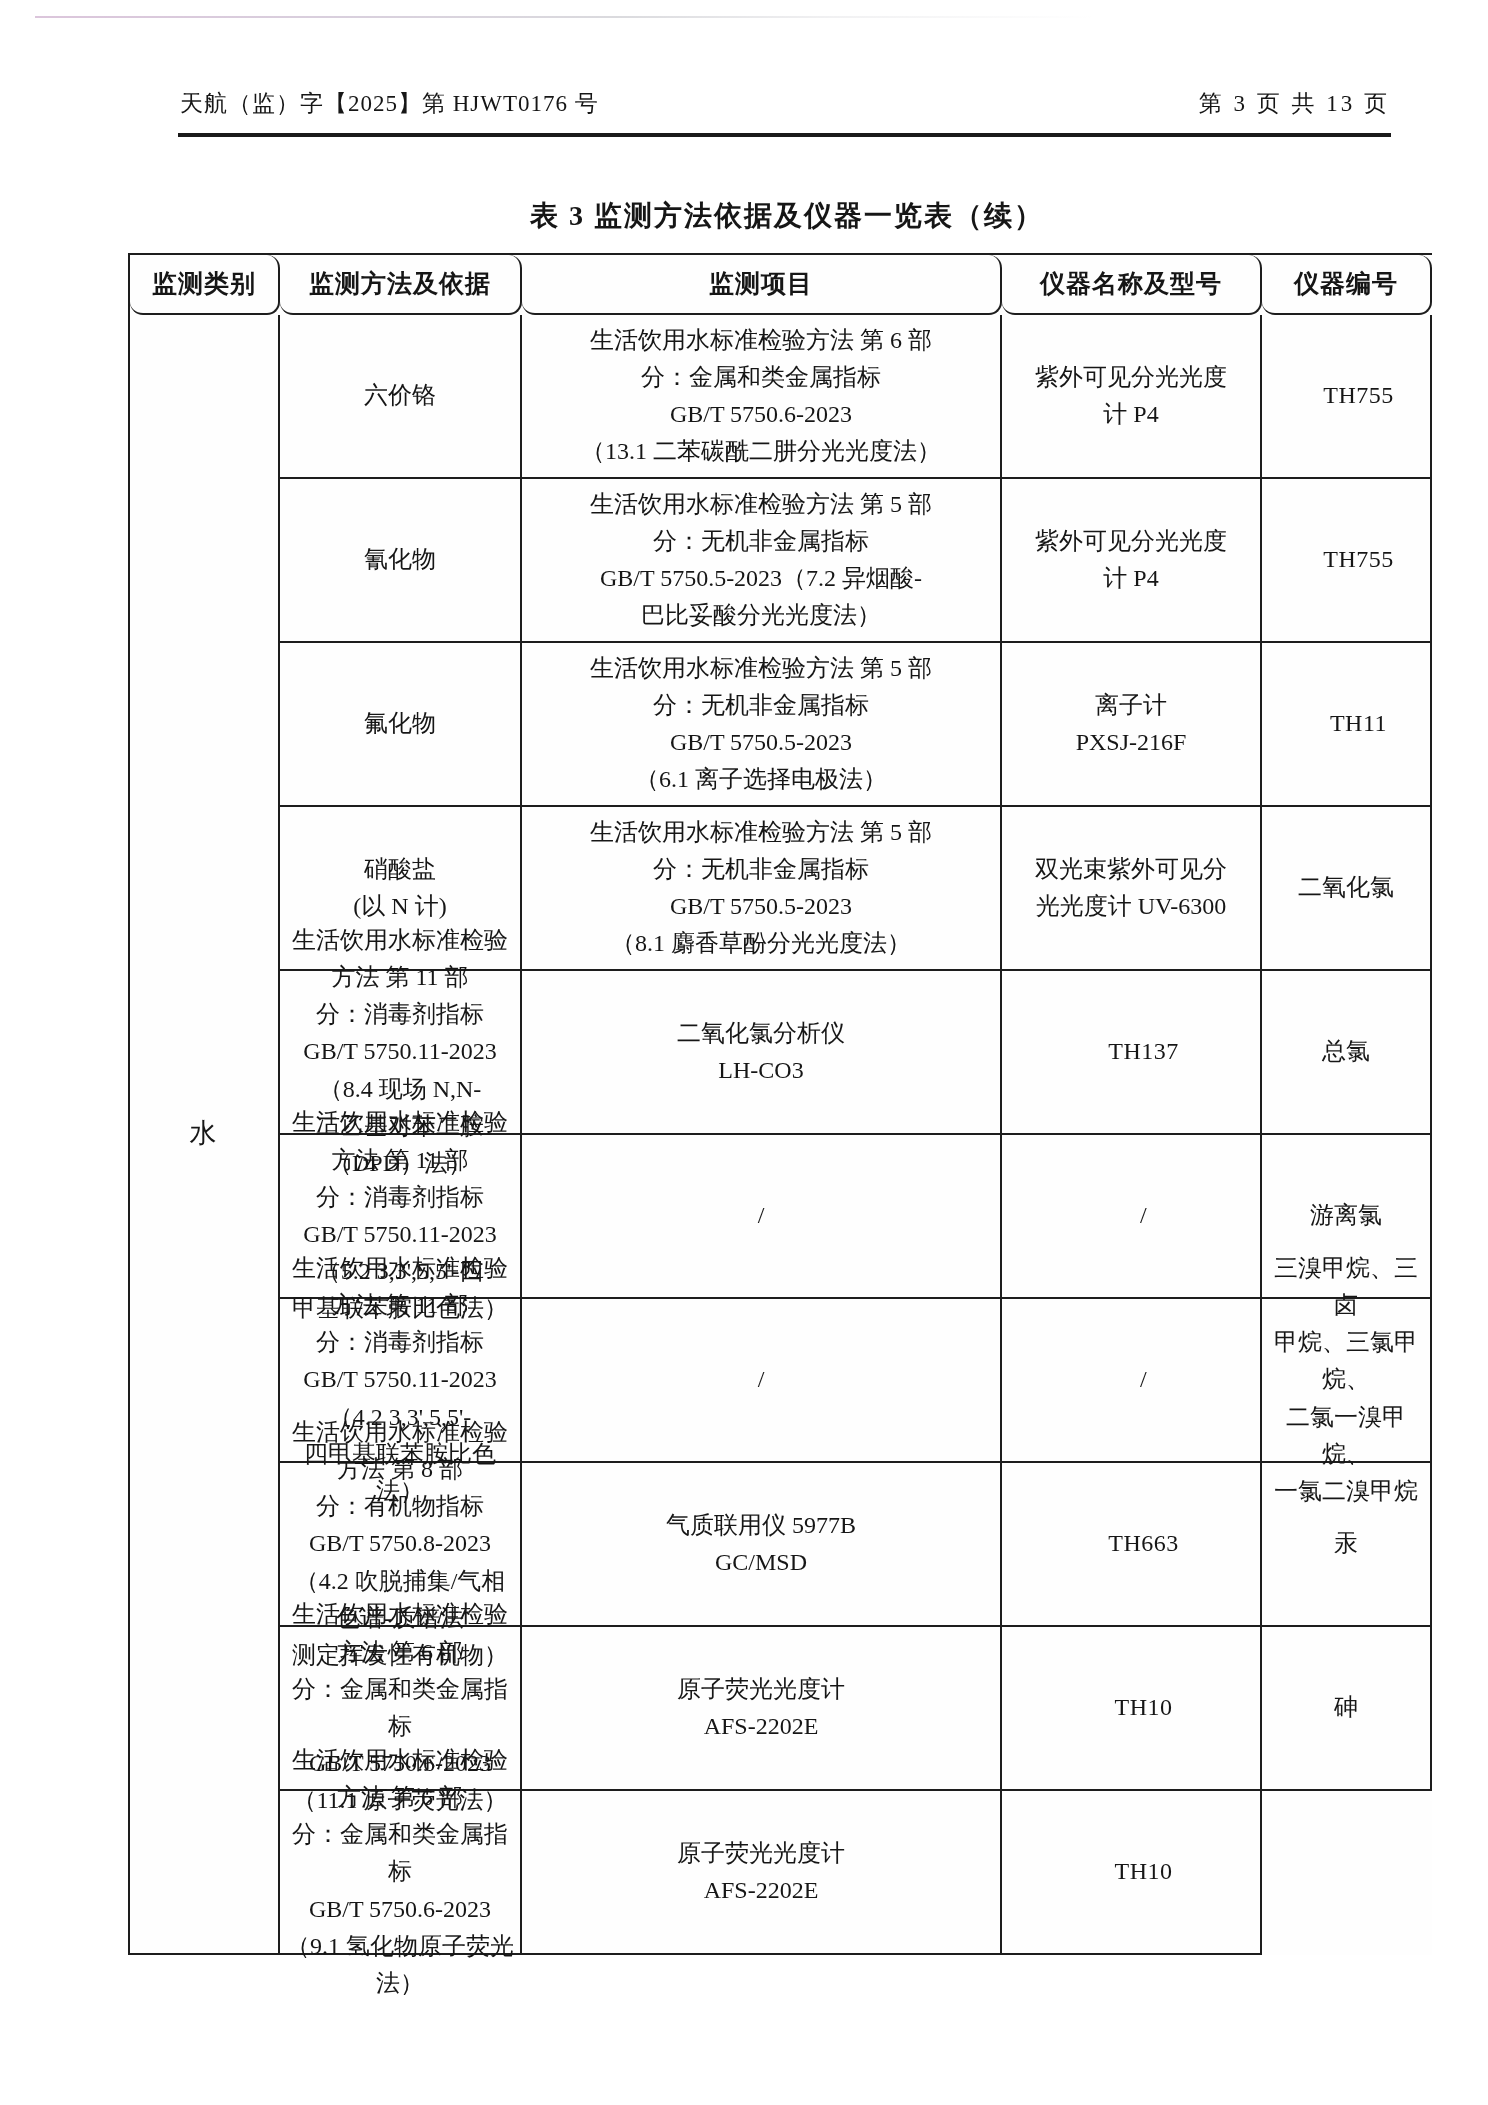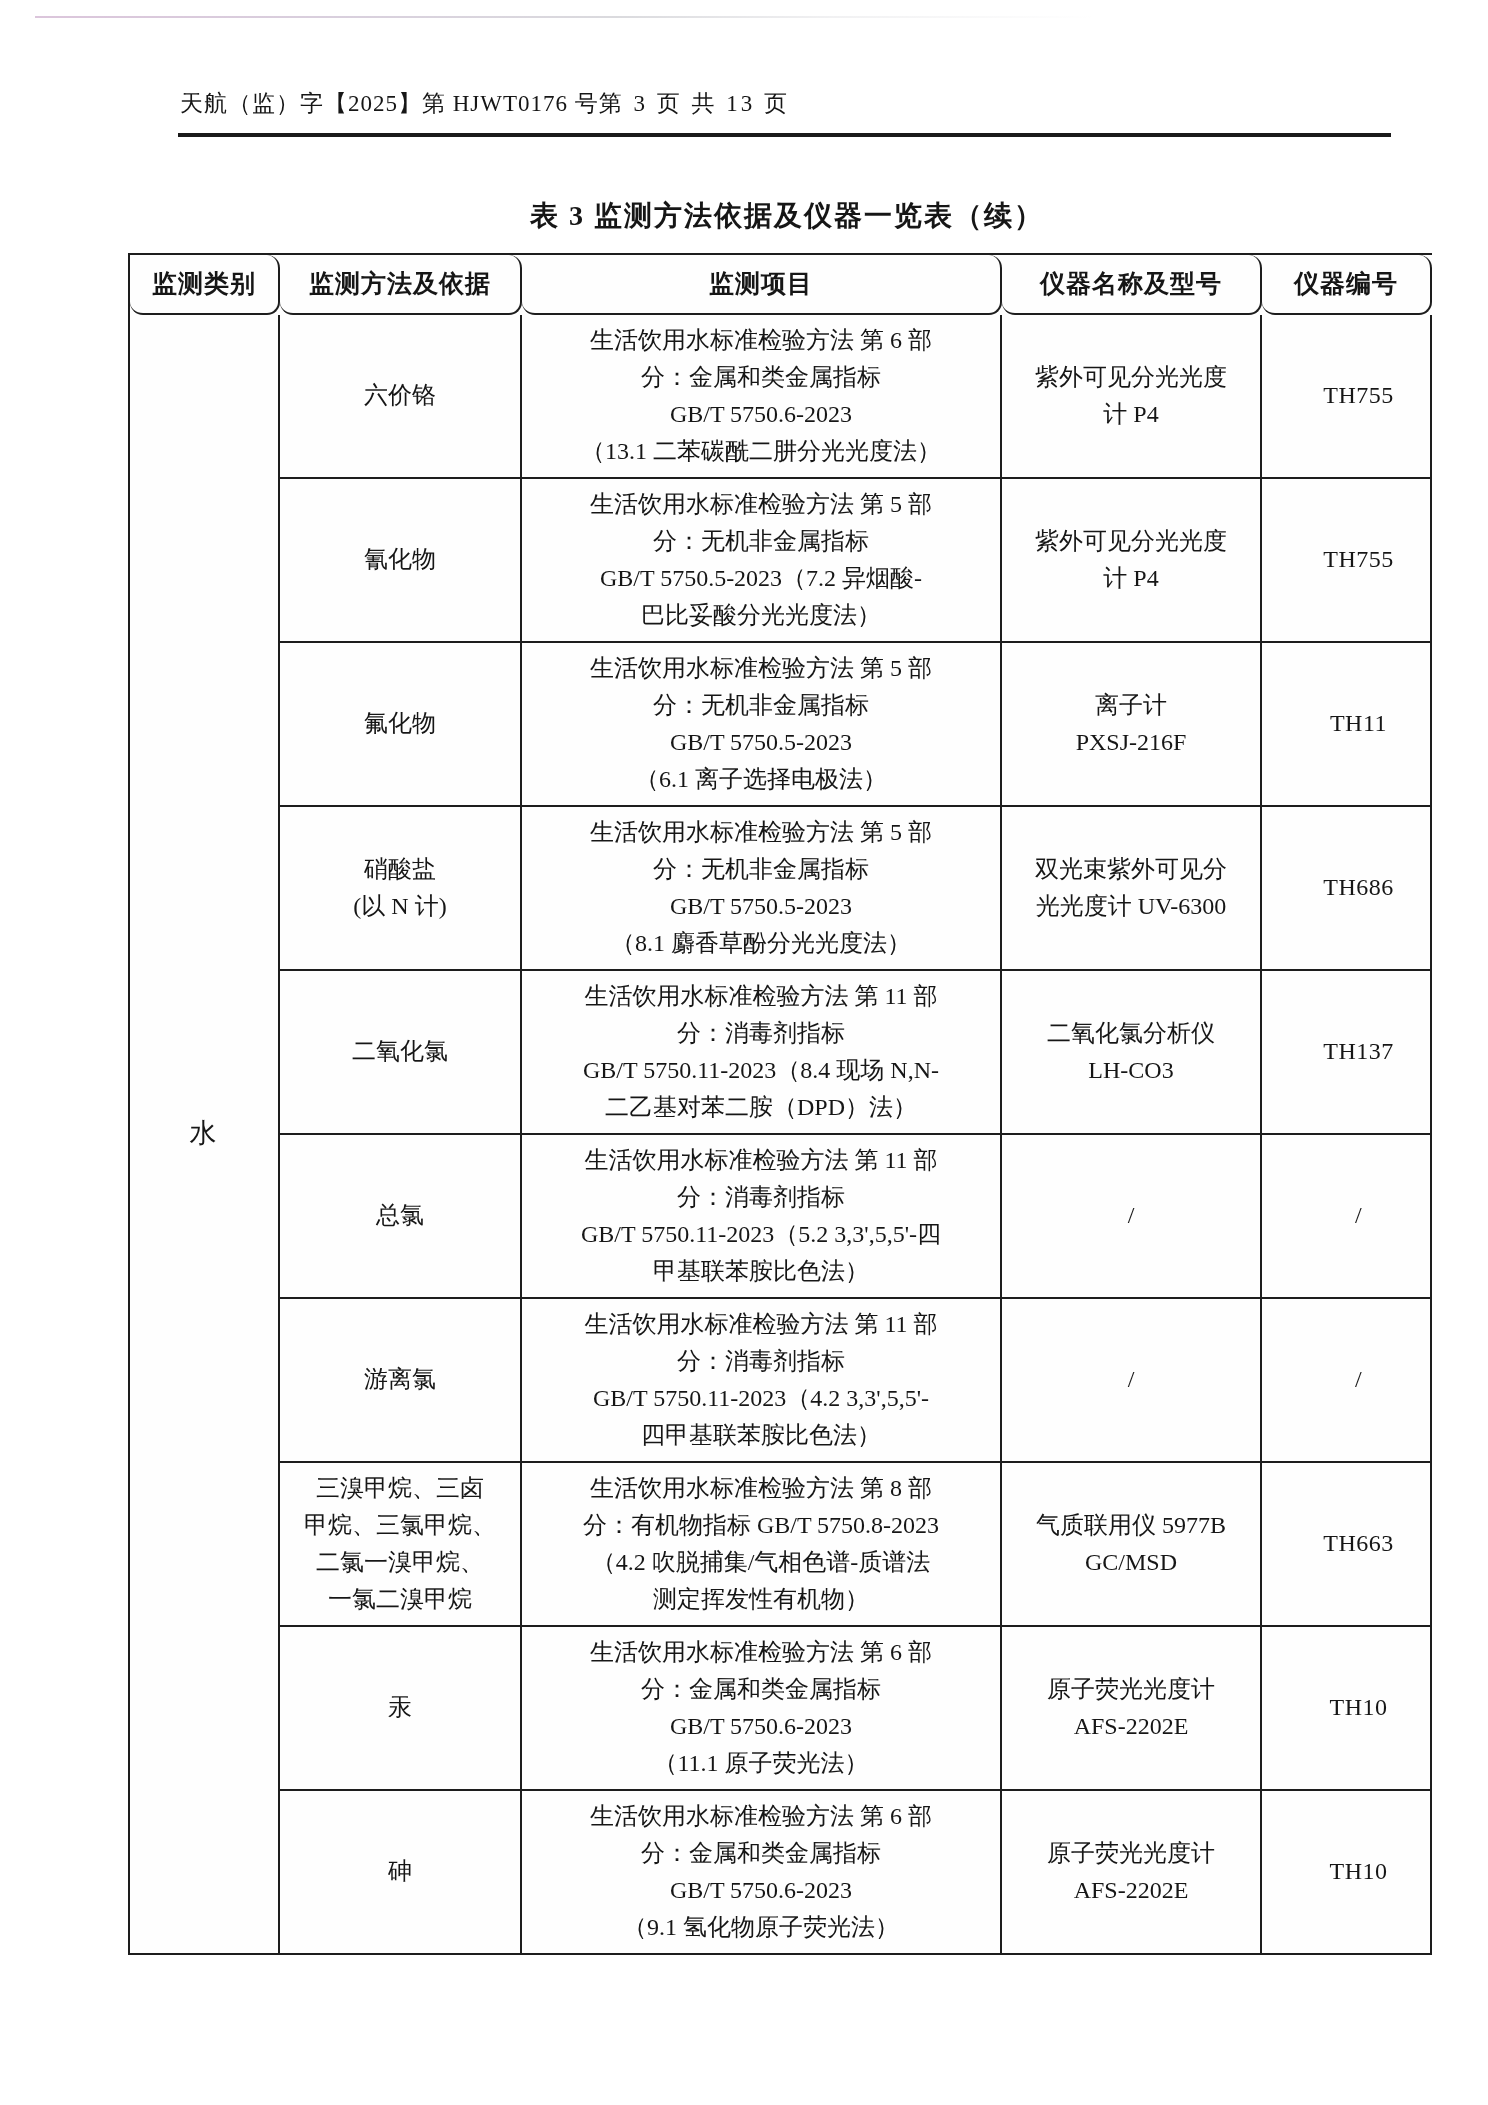--- a/index.html
+++ b/index.html
@@ -28,20 +28,21 @@
       rgba(150,150,160,0.35) 55%,
       rgba(160,160,170,0.15) 75%,
       rgba(160,160,170,0) 100%);
   }
   .page-header {
     position: absolute;
     top: 88px;
     left: 180px;
     width: 1210px;
     display: flex;
+    justify-content: space-between;
     font-size: 23px;
     letter-spacing: 1px;
     white-space: nowrap;
   }
   .page-header .right {
     letter-spacing: 3px;
   }
   .header-rule {
     position: absolute;
     top: 133px;
@@ -163,21 +164,20 @@
   <div class="cell code">TH11</div>
 
   <div class="cell item">硝酸盐
 (以 N 计)</div>
   <div class="cell method">生活饮用水标准检验方法 第 5 部
 分：无机非金属指标
 GB/T 5750.5-2023
 （8.1 麝香草酚分光光度法）</div>
   <div class="cell instrument">双光束紫外可见分
 光光度计 UV-6300</div>
-  <div class="cell code">TH686</div>
 
   <div class="cell item">二氧化氯</div>
   <div class="cell method">生活饮用水标准检验方法 第 11 部
 分：消毒剂指标
 GB/T 5750.11-2023（8.4 现场 N,N-
 二乙基对苯二胺（DPD）法）</div>
   <div class="cell instrument">二氧化氯分析仪
 LH-CO3</div>
   <div class="cell code">TH137</div>
 

